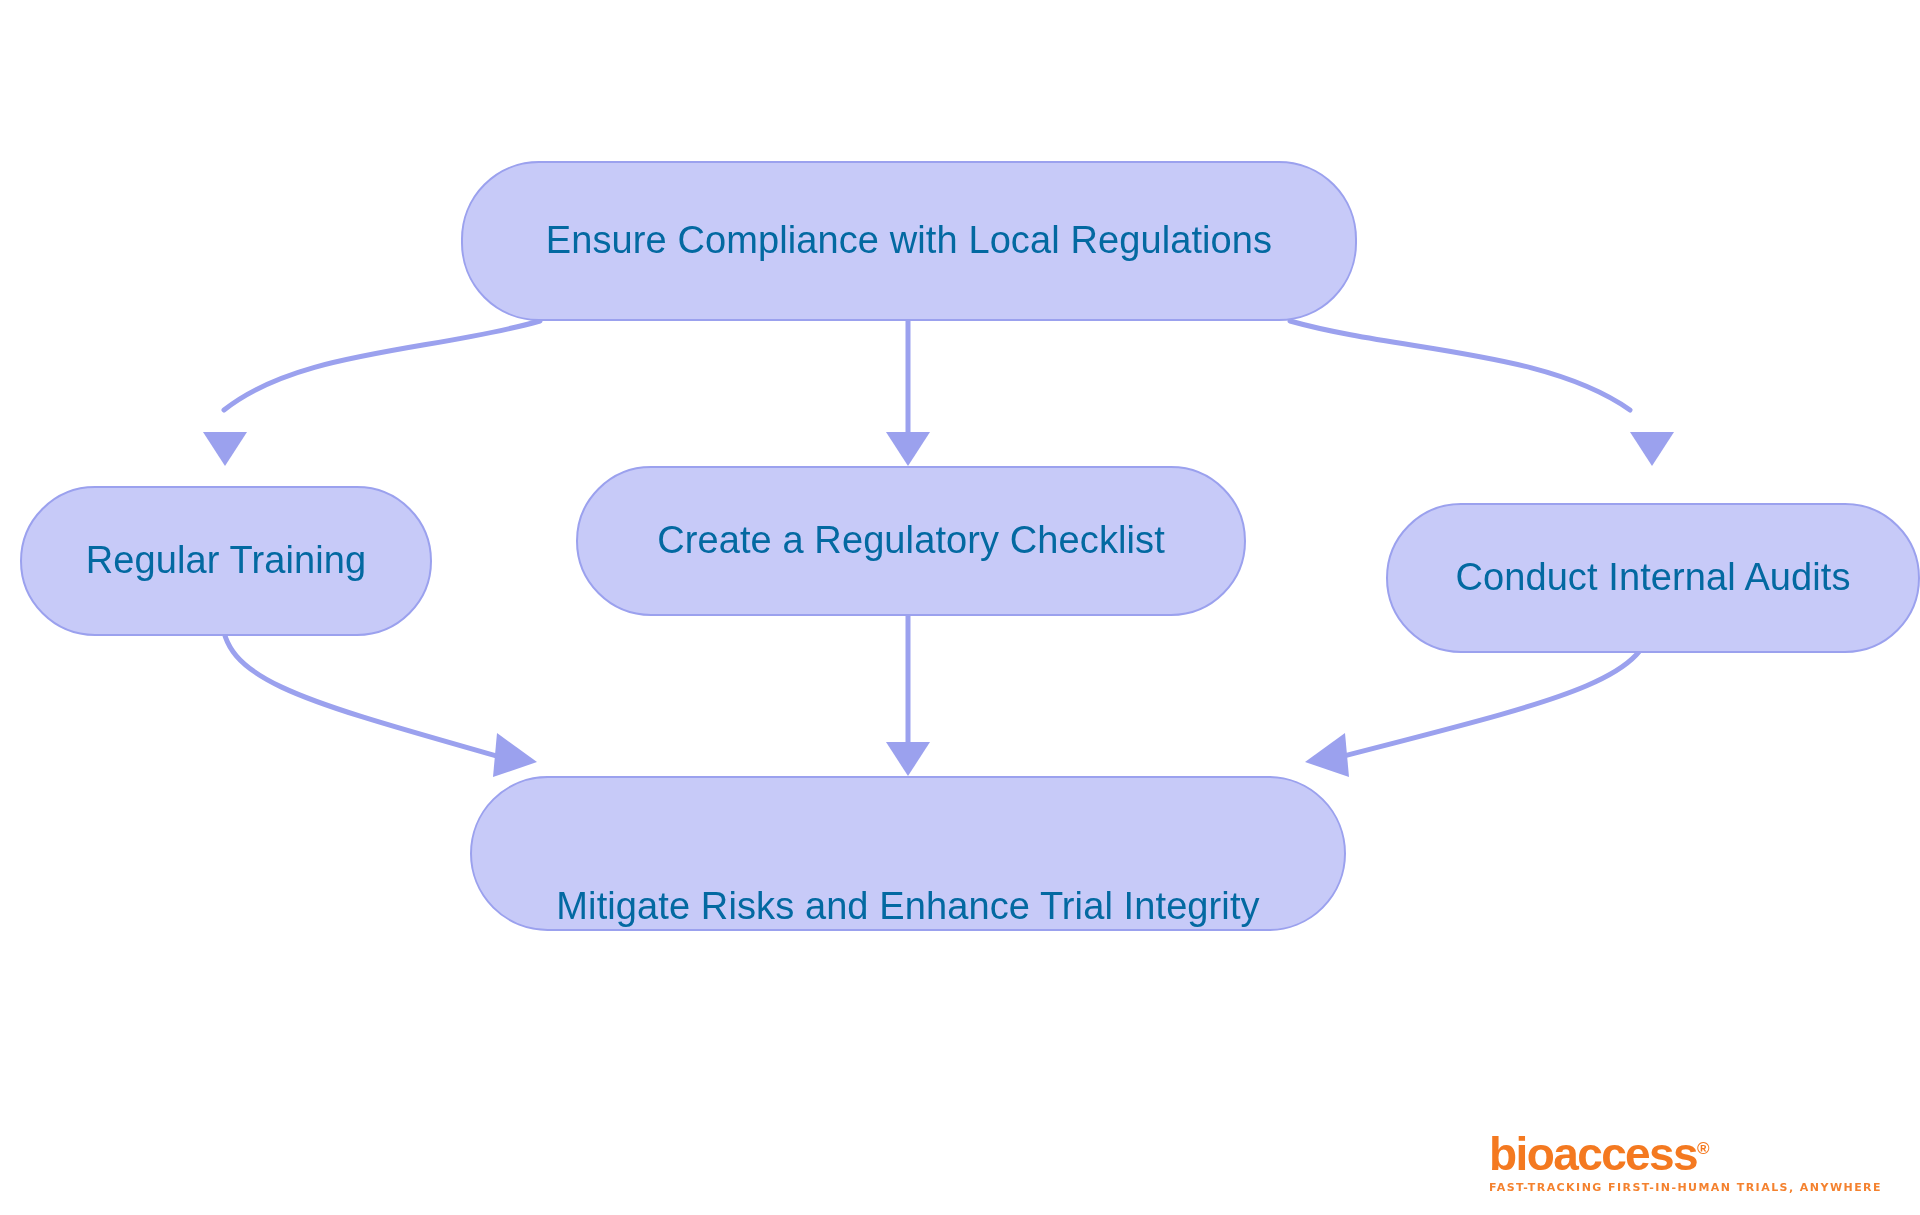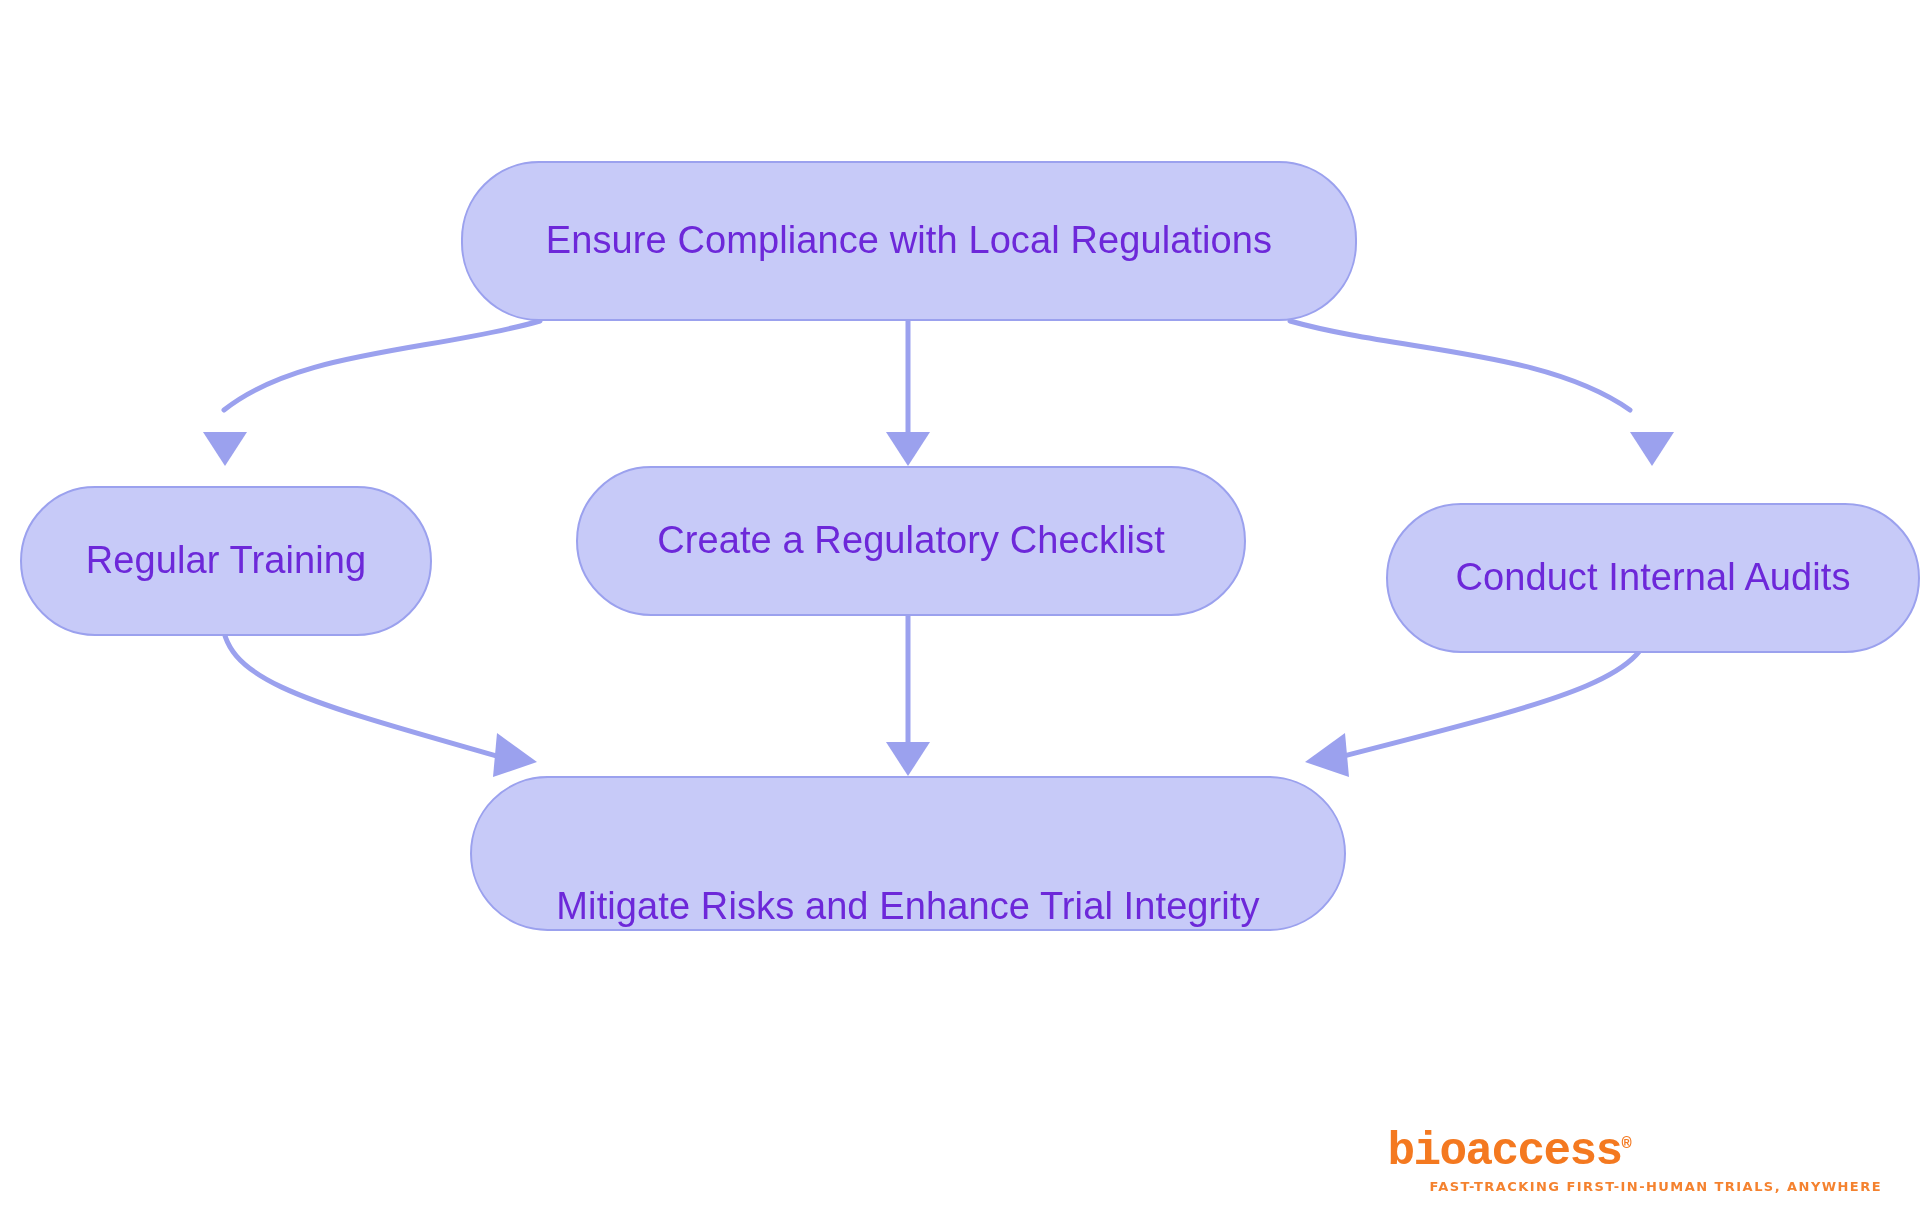--- a/index.html
+++ b/index.html
@@ -31,21 +31,21 @@
   .node {
     position: absolute;
     box-sizing: border-box;
     background: #c7caf8;
     border: 2px solid #9ba1ee;
     border-radius: 78px;
     display: flex;
     align-items: center;
     justify-content: center;
     text-align: center;
-    color: #6d28d9;
+    color: #0369a1;
     font-size: 38px;
     font-weight: 400;
     letter-spacing: 0.1px;
     line-height: 1.15;
     padding: 0 40px;
     white-space: nowrap;
   }
   .node-label {
     display: block;
   }
@@ -58,46 +58,45 @@
 
   
   #logo-block {
     position: absolute;
     right: 38px;
     bottom: 22px;
     text-align: left;
     user-select: none;
   }
   #logo-wordmark {
-    font-family: Liberation Mono, monospace;
+    font-family: Liberation Sans, sans-serif;
     font-size: 46px;
     font-weight: 700;
     color: #f47920;
     letter-spacing: -1.6px;
     line-height: 1;
     position: relative;
     display: inline-block;
   }
   #logo-reg {
     font-size: 17px;
     vertical-align: super;
     font-weight: 700;
     letter-spacing: 0;
   }
   #logo-tagline {
     font-family: "DejaVu Sans", sans-serif;
-    font-size: 13px;
+    font-size: 11px;
     font-weight: 700;
     color: #f47920;
     letter-spacing: 1.45px;
     line-height: 1;
     margin-top: 5px;
     opacity: 0.93;
     white-space: nowrap;
-    margin-left: 42px;
   }
 </style>
 </head>
 <body>
 
 <div id="canvas">
 
   <svg id="edge-layer" viewBox="0 0 1920 1215" width="1920" height="1215" xmlns="http://www.w3.org/2000/svg">
     <defs>
       <marker id="arrow-down" viewBox="0 0 12 12" refX="6" refY="10" markerWidth="12" markerHeight="12" orient="auto-start-reverse">

